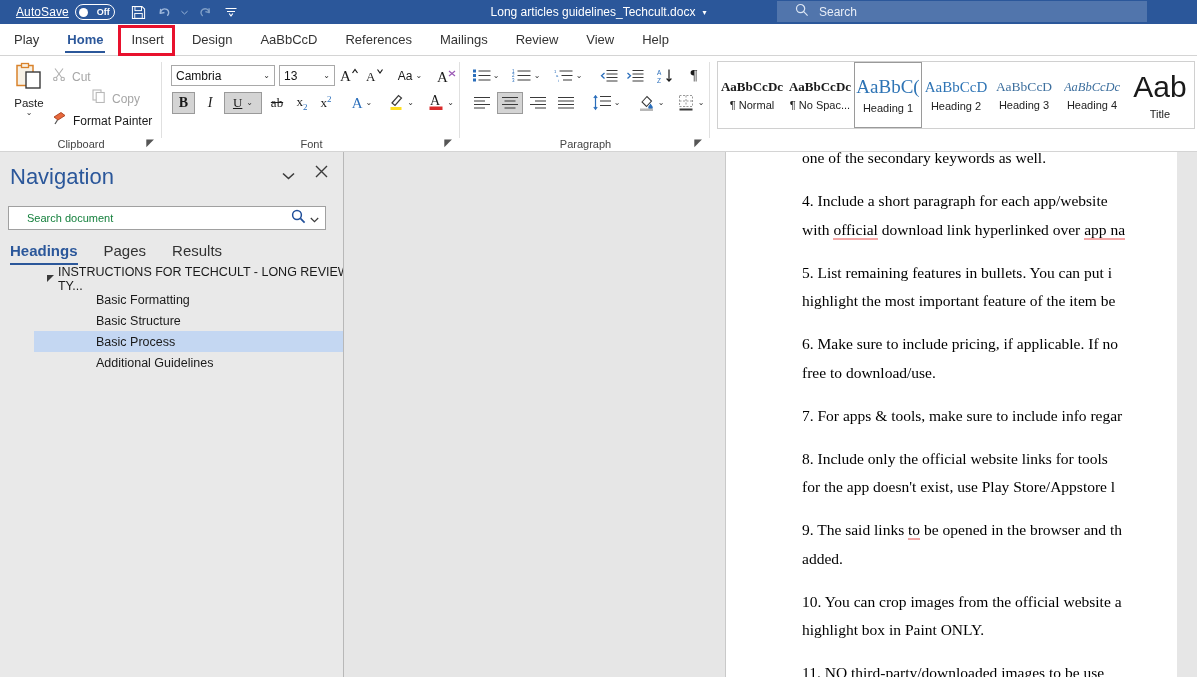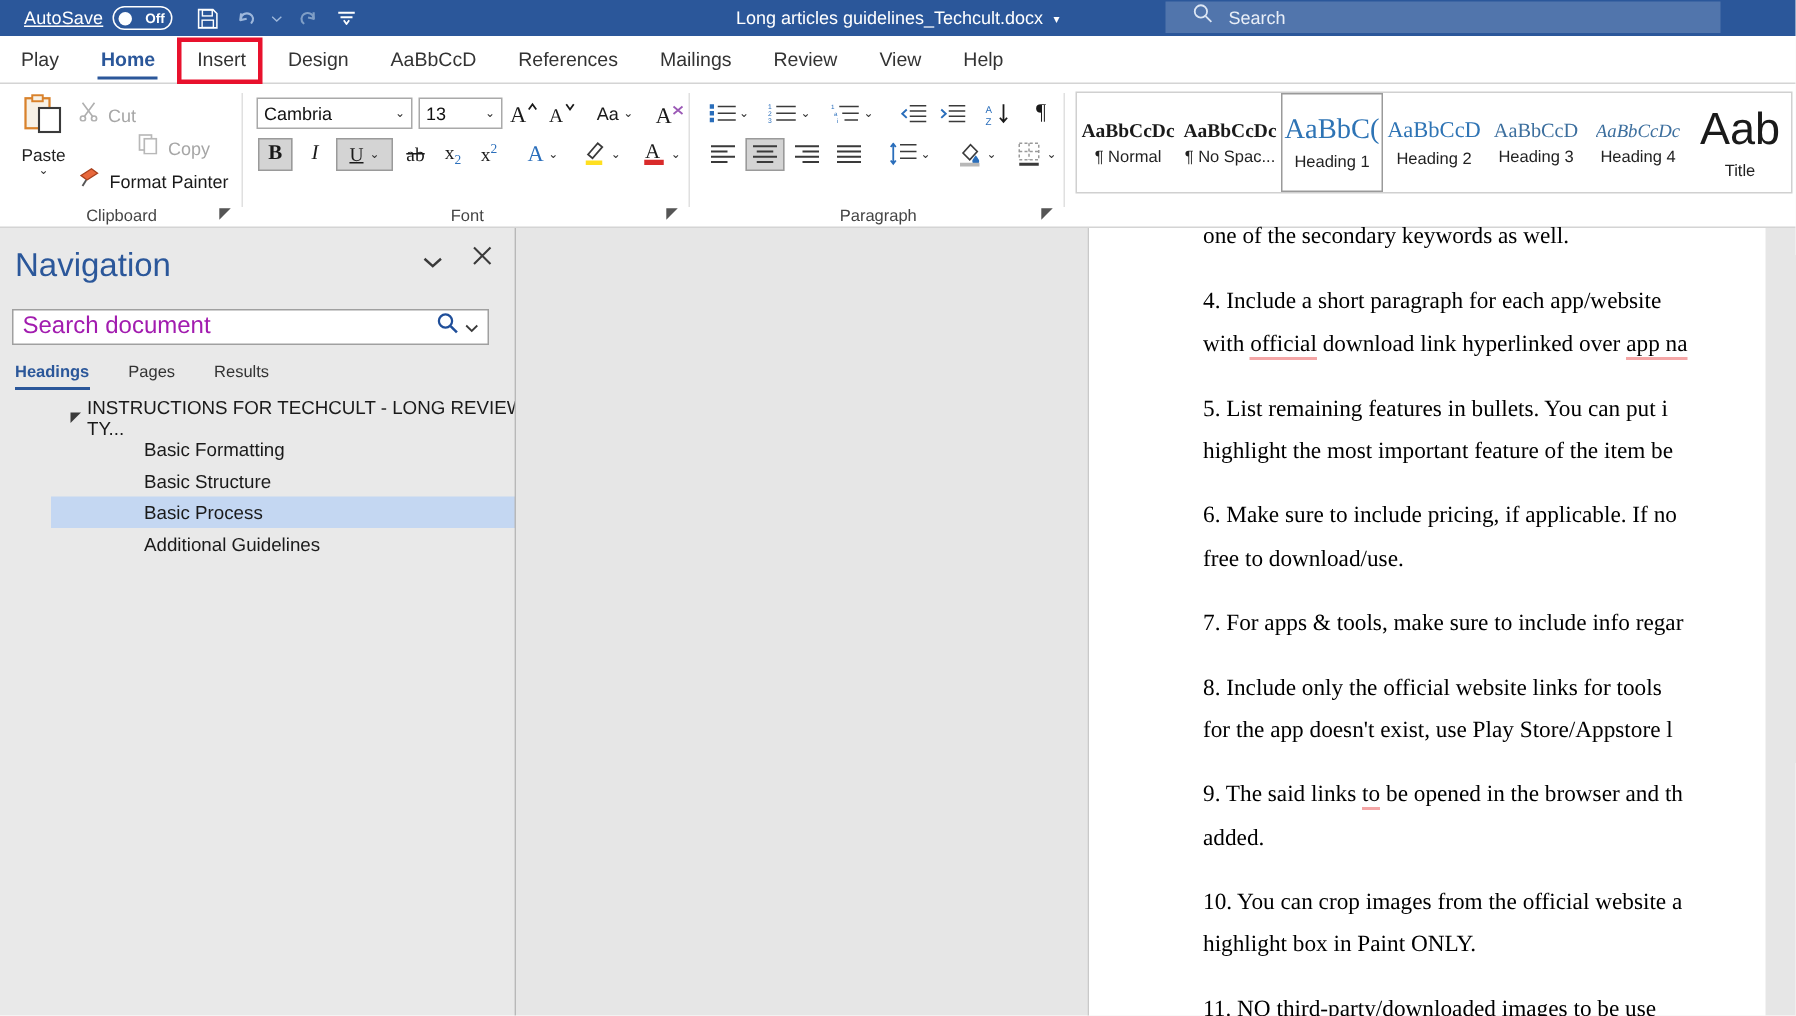--- a/index.html
+++ b/index.html
@@ -189,28 +189,28 @@
     position: absolute; right: 15px; top: 12px;
     font-size: 16px; color: #444;
   }
   .nav-search {
     position: absolute; left: 8px; top: 54px;
     width: 318px; height: 24px;
     background: #ffffff; border: 1px solid #a0a0a0;
     display: flex; align-items: center;
   }
   .nav-search-ph {
-    font-size: 16px; color: #a21caf; padding-left: 6px; flex: 1;
+    font-size: 11px; color: #15803d; padding-left: 6px; flex: 1; margin-left: 12px;
   }
   .nav-tabs {
     position: absolute; left: 10px; top: 90px;
     display: flex; gap: 26px; align-items: center;
   }
   .nav-tab {
-    font-size: 11px; color: #333; padding-bottom: 5px;
+    font-size: 15px; color: #333; padding-bottom: 5px;
     position: relative;
   }
   .nav-tab.active { color: #2b579a; font-weight: bold; }
   .nav-tab.active::after {
     content:""; position:absolute; left:0; right:0; bottom:-1px;
     height: 2.5px; background:#2b579a;
   }
   .nav-tree { position: absolute; left: 0; top: 116px; width: 343px; margin-left: 34px; }
   .nav-row {
     height: 21px; display: flex; align-items: center;

